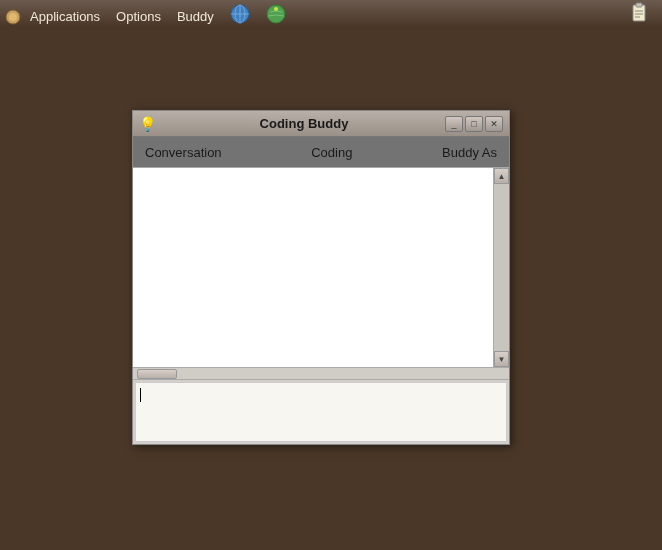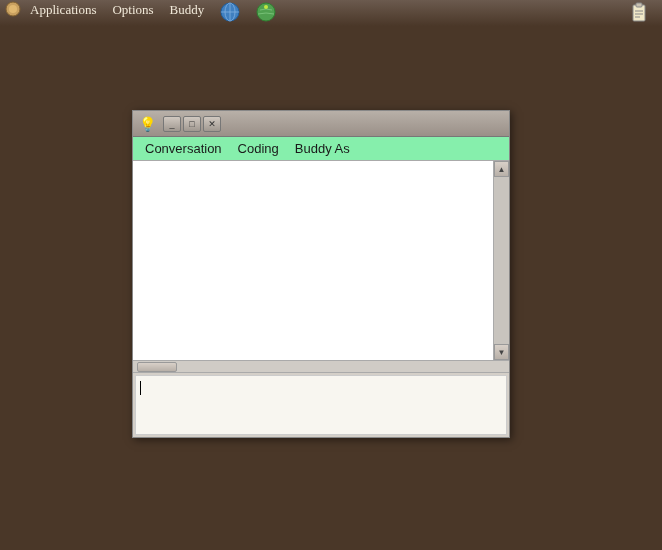--- a/index.html
+++ b/index.html
@@ -14,23 +14,22 @@
       position: relative;
     }
 
     
     .taskbar {
       position: absolute;
       top: 0; left: 0; right: 0;
       height: 26px;
       background: linear-gradient(to bottom, #6b5a4e, #4a3728);
       display: flex;
-      align-items: flex-start;
+      align-items: flex-end;
       padding: 0 4px;
-      font-family: Liberation Serif, serif;
     }
 
     .taskbar-item {
       color: #f0e8d8;
       padding: 2px 8px;
       font-size: 13px;
       cursor: pointer;
       display: flex;
       align-items: center;
       gap: 4px;
@@ -104,26 +103,27 @@
       cursor: pointer;
       display: flex;
       align-items: center;
       justify-content: center;
       font-size: 9px;
       color: #333;
     }
 
     
     .menubar {
-      background: #86efac;
+      background: #737373;
       border-bottom: 1px solid #aaa;
-      height: 24px;
+      height: 31px;
       display: flex;
       align-items: center;
       padding: 0 4px;
+      justify-content: space-between;
     }
 
     .menubar-item {
       padding: 3px 8px;
       font-size: 13px;
       color: #1a1a1a;
       cursor: pointer;
       border-radius: 2px;
     }
 
@@ -258,20 +258,21 @@
     </div>
   </div>
 </div>
 
 <div class="window">
 
   <div class="window-titlebar">
     <div class="window-icon">
       <span>💡</span>
     </div>
+    <div class="window-title">Coding Buddy</div>
     <div class="window-controls">
       <div class="window-btn">
         <span>_</span>
       </div>
       <div class="window-btn">
         <span>□</span>
       </div>
       <div class="window-btn">
         <span>✕</span>
       </div>

